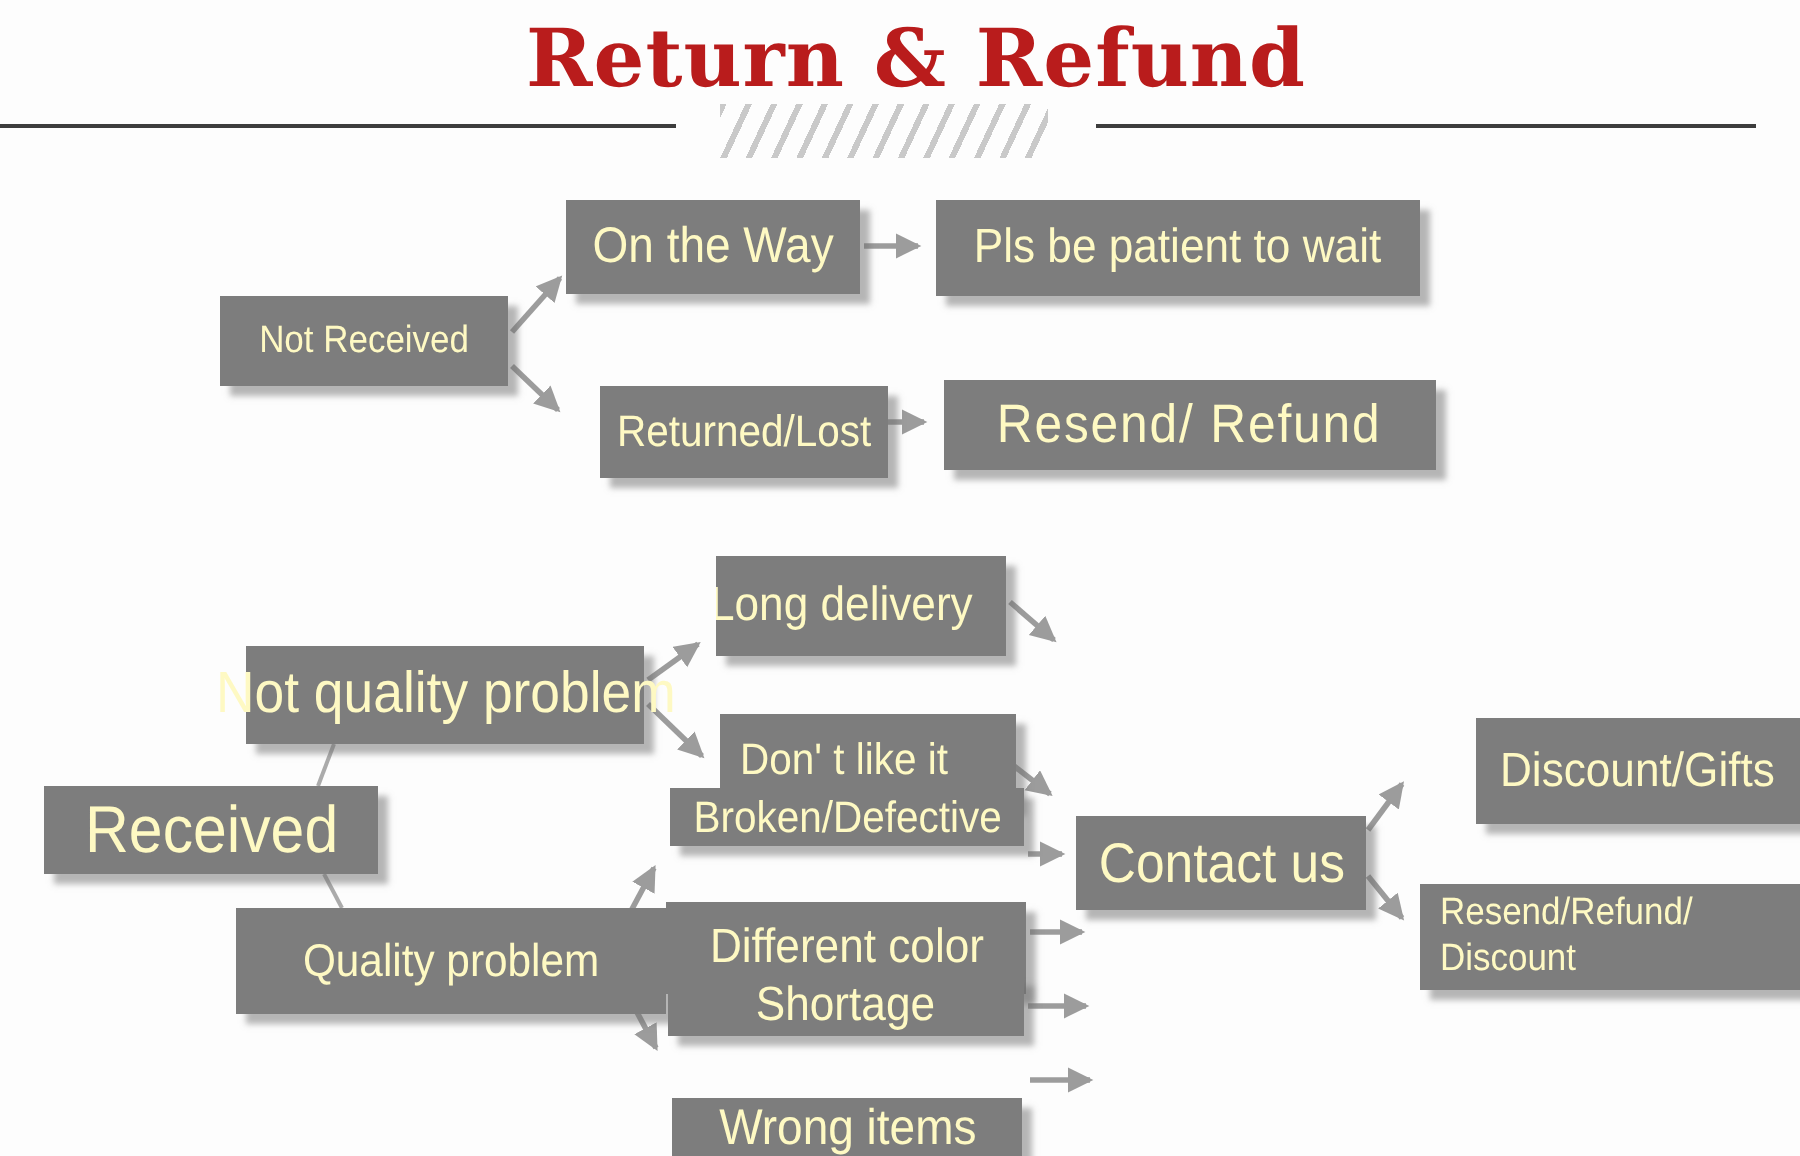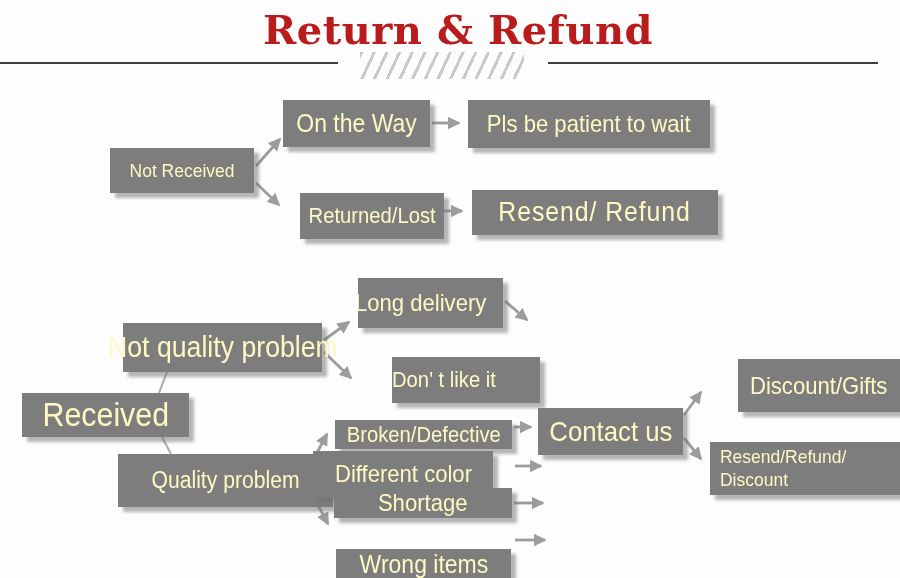--- a/index.html
+++ b/index.html
@@ -25,23 +25,23 @@
   .n-not-received{left:110px;top:148px;width:144px;height:45px;font-size:19px;}
   .n-on-the-way{left:283px;top:100px;width:147px;height:47px;font-size:25px;}
   .n-pls-wait{left:468px;top:100px;width:242px;height:48px;font-size:24px;}
   .n-returned-lost{left:284px;top:193px;width:144px;height:46px;font-size:22px;margin-left:16px;}
   .n-resend-refund{left:472px;top:190px;width:246px;height:45px;font-size:27px;letter-spacing:1px;}
   .n-received{left:22px;top:393px;width:167px;height:44px;font-size:33px;}
   .n-not-quality{left:123px;top:323px;width:199px;height:49px;font-size:29px;}
   .n-quality{left:118px;top:454px;width:215px;height:53px;font-size:23px;text-align:center;}
   .n-long-delivery{left:358px;top:278px;width:145px;height:50px;font-size:24px;overflow:hidden;}
   .n-long-delivery .lbl{margin-left:-3px;}
-  .n-dont-like{left:360px;top:357px;width:148px;height:46px;font-size:22px;padding-left:0;box-sizing:border-box;margin-left:32px;}
-  .n-broken{left:335px;top:420px;width:177px;height:29px;font-size:22px;}
-  .n-different{left:313px;top:451px;width:180px;height:46px;font-size:24px;}
+  .n-dont-like{left:360px;top:357px;width:148px;height:46px;font-size:22px;padding-left:10px;box-sizing:border-box;}
+  .n-broken{left:335px;top:394px;width:177px;height:29px;font-size:22px;}
+  .n-different{left:333px;top:451px;width:180px;height:46px;font-size:24px;}
   .n-shortage{left:334px;top:488px;width:178px;height:30px;font-size:24px;}
   .n-wrong{left:336px;top:525px;width:175px;height:31px;font-size:25px;margin-top:24px;}
   .n-contact{left:538px;top:408px;width:145px;height:47px;font-size:28px;}
   .n-discount-gifts{left:708px;top:359px;width:162px;height:53px;font-size:24px;margin-left:30px;}
   .n-rrd{left:710px;top:442px;width:190px;height:53px;font-size:19px;padding-left:10px;box-sizing:border-box;}
   .n-rrd .lines{display:block;line-height:1.18;transform:scaleX(0.92);transform-origin:left center;}
 </style>
 </head>
 <body>
 

